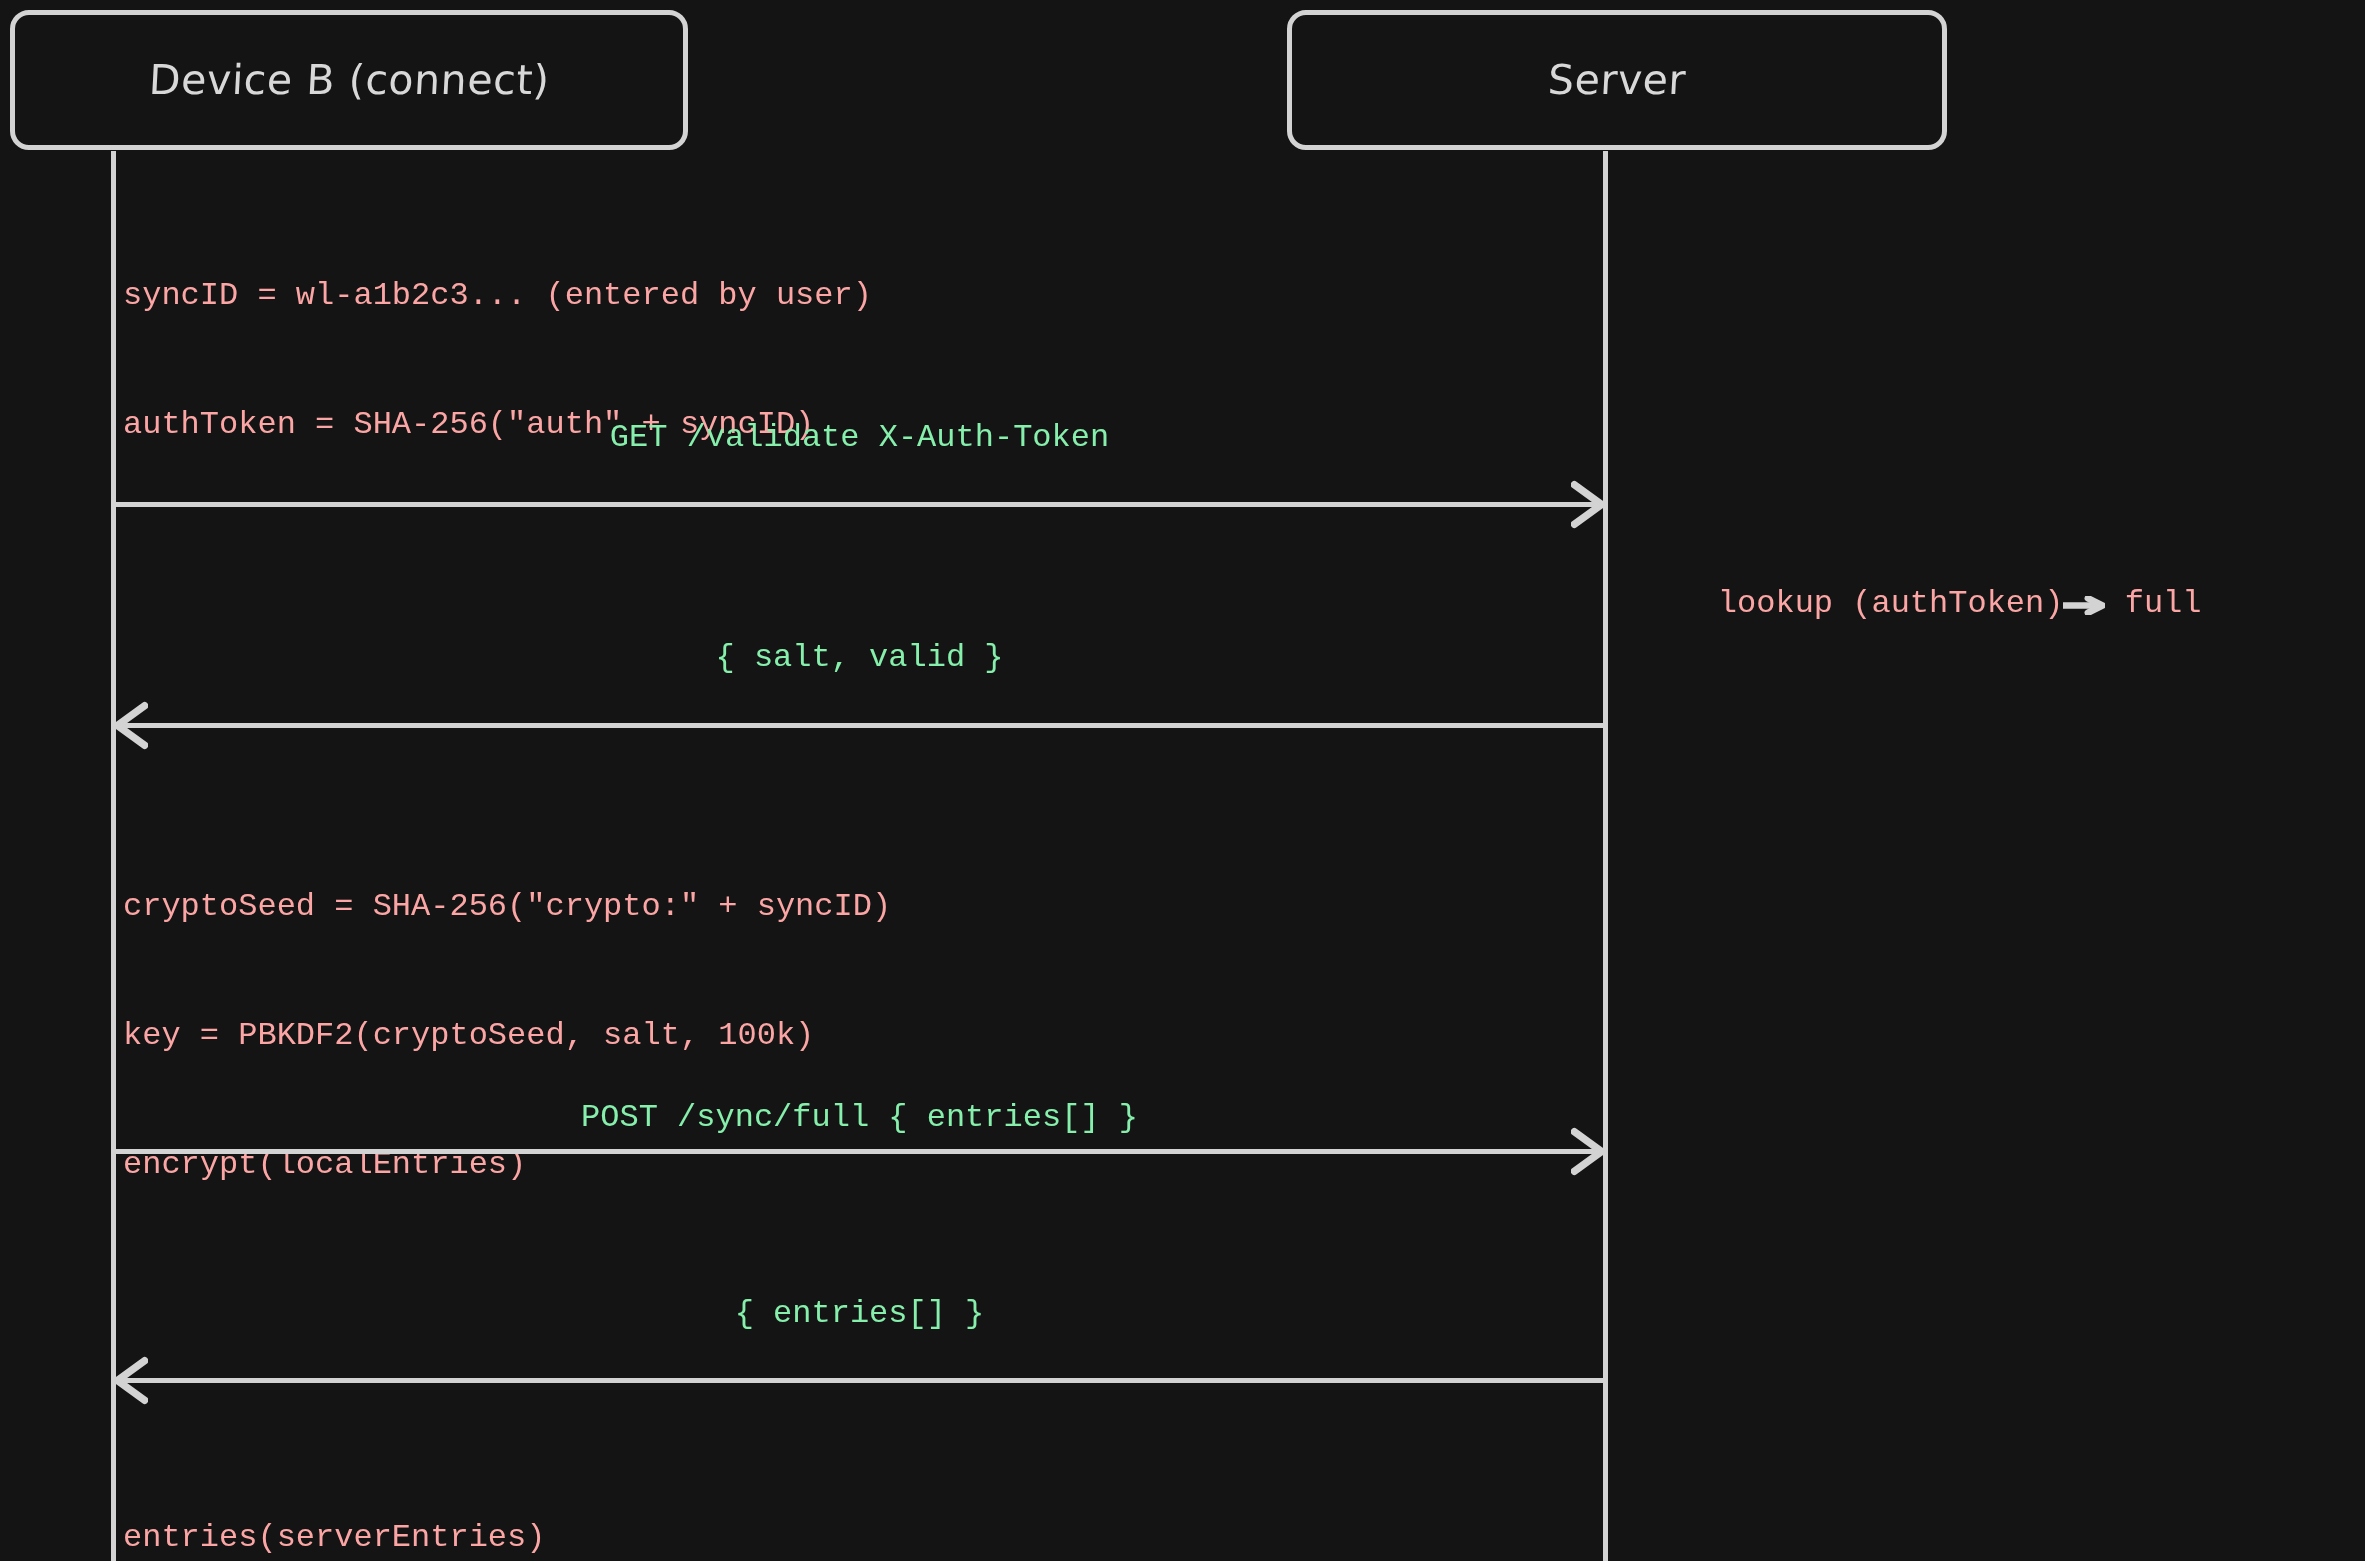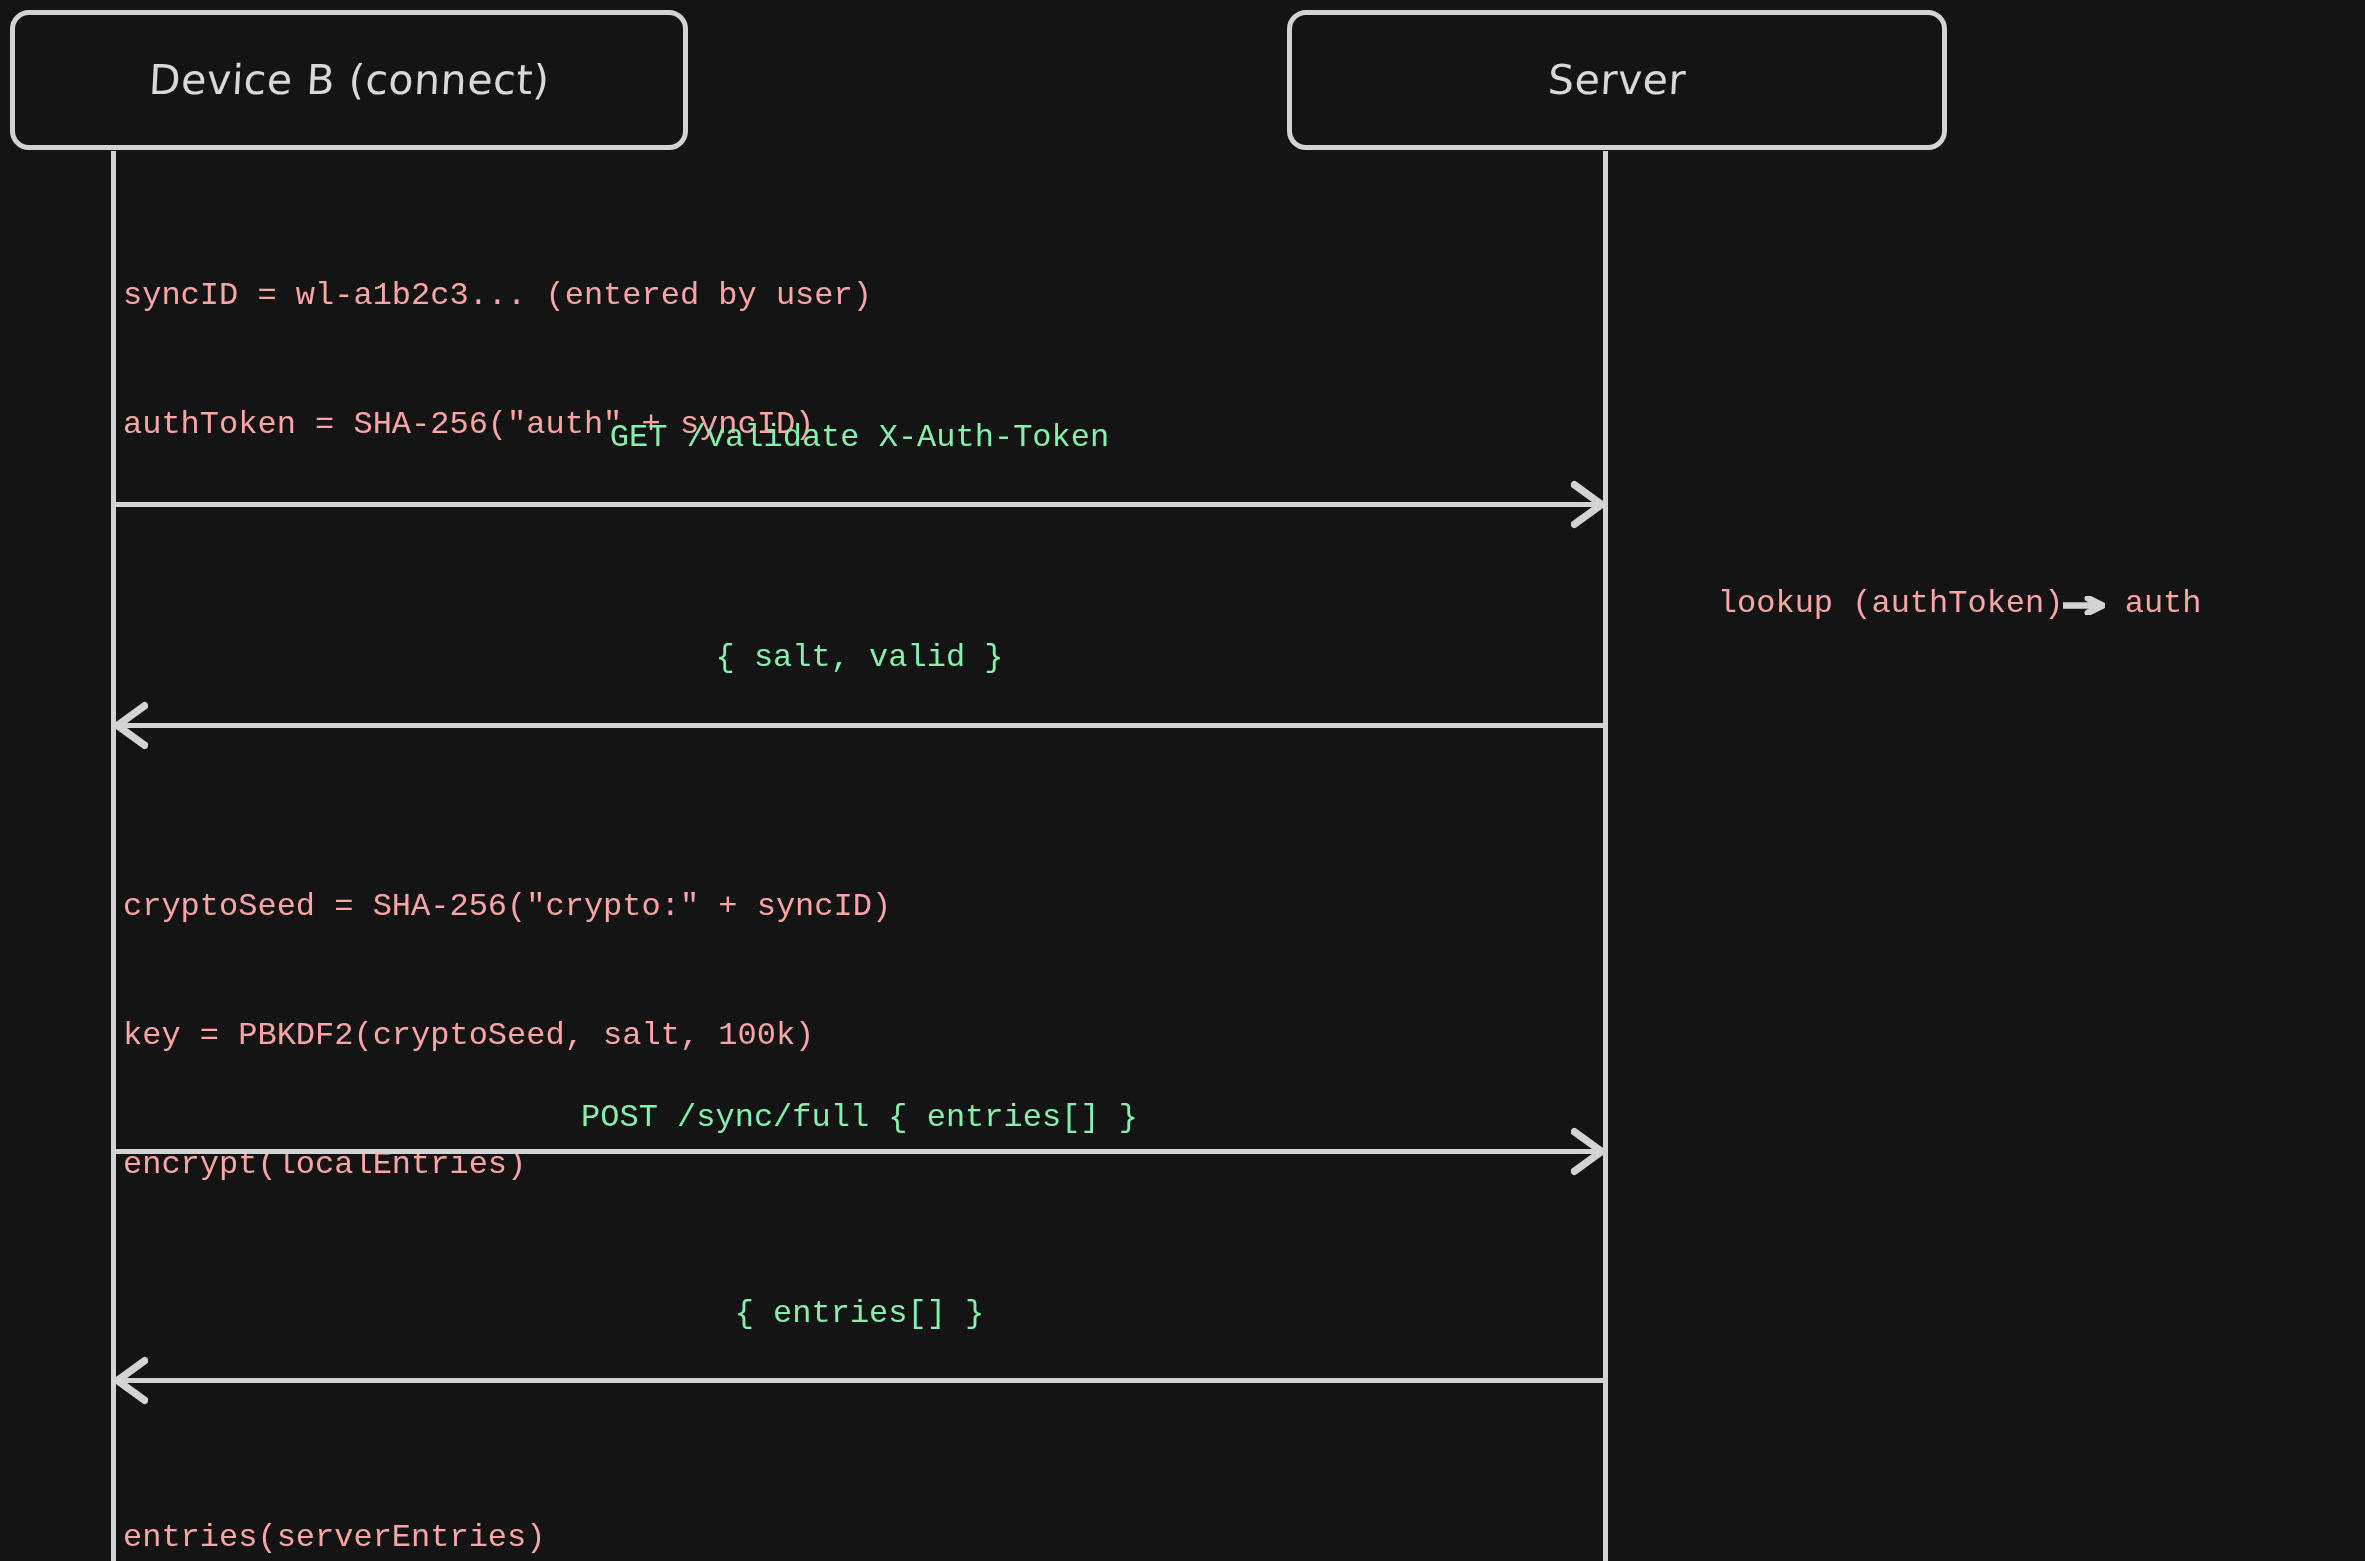--- a/index.html
+++ b/index.html
@@ -114,21 +114,21 @@
       <svg width="34" height="49" viewBox="0 0 60 86">
         <polyline points="6,8 54,43 6,78" fill="none" stroke="#d3d3d3" stroke-width="13" stroke-linecap="round" stroke-linejoin="round"></polyline>
       </svg>
     </div>
   </div>
 
   <div class="note-text" style="left:1641px; top:539px;">
     <span>lookup (authToken)</span><span class="inline-arrow"><svg width="42" height="19" viewBox="0 0 74 34">
         <line x1="2" y1="17" x2="58" y2="17" stroke="#d3d3d3" stroke-width="12" stroke-linecap="round"></line>
         <polyline points="44,4 70,17 44,30" fill="none" stroke="#d3d3d3" stroke-width="12" stroke-linecap="round" stroke-linejoin="round"></polyline>
-      </svg></span><span> auth</span>
+      </svg></span><span> full</span>
   </div>
 
   <div class="msg">
     <div class="msg-label" style="left:114px; top:639px; width:1491px;text-align:center;">{ salt, valid }</div>
     <div class="msg-line" style="left:114px; top:723px; width:1491px;"></div>
     <div class="arrowhead" style="left:114px; top:701px;">
       <svg width="34" height="49" viewBox="0 0 60 86">
         <polyline points="54,8 6,43 54,78" fill="none" stroke="#d3d3d3" stroke-width="13" stroke-linecap="round" stroke-linejoin="round"></polyline>
       </svg>
     </div>

